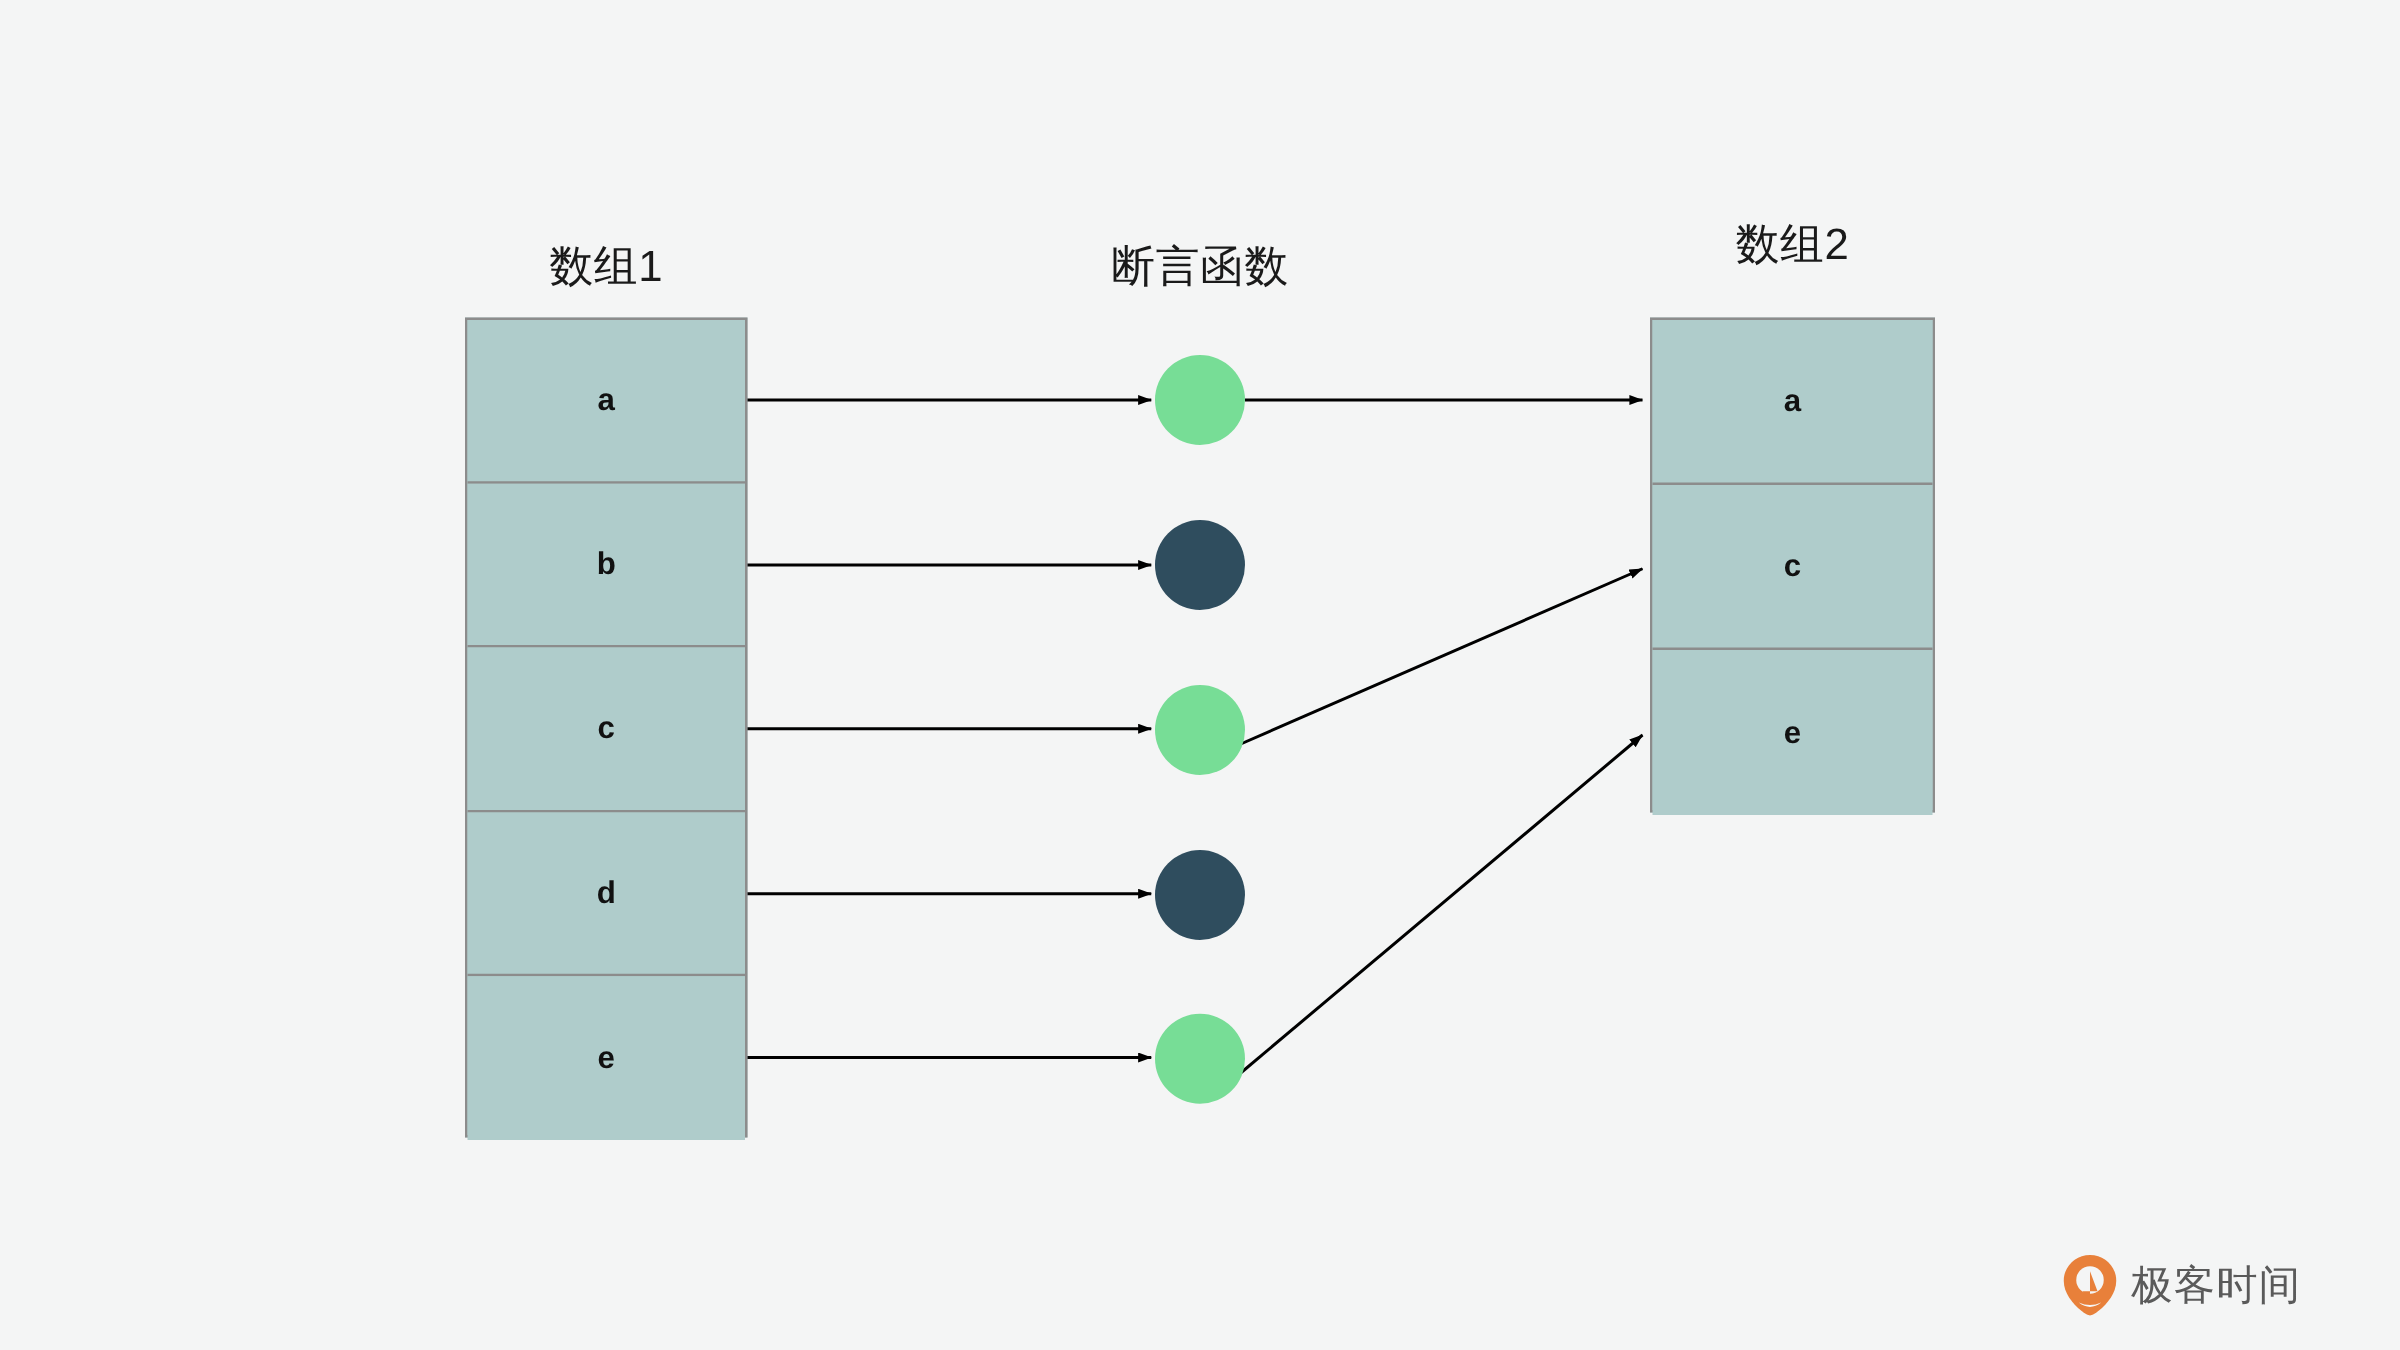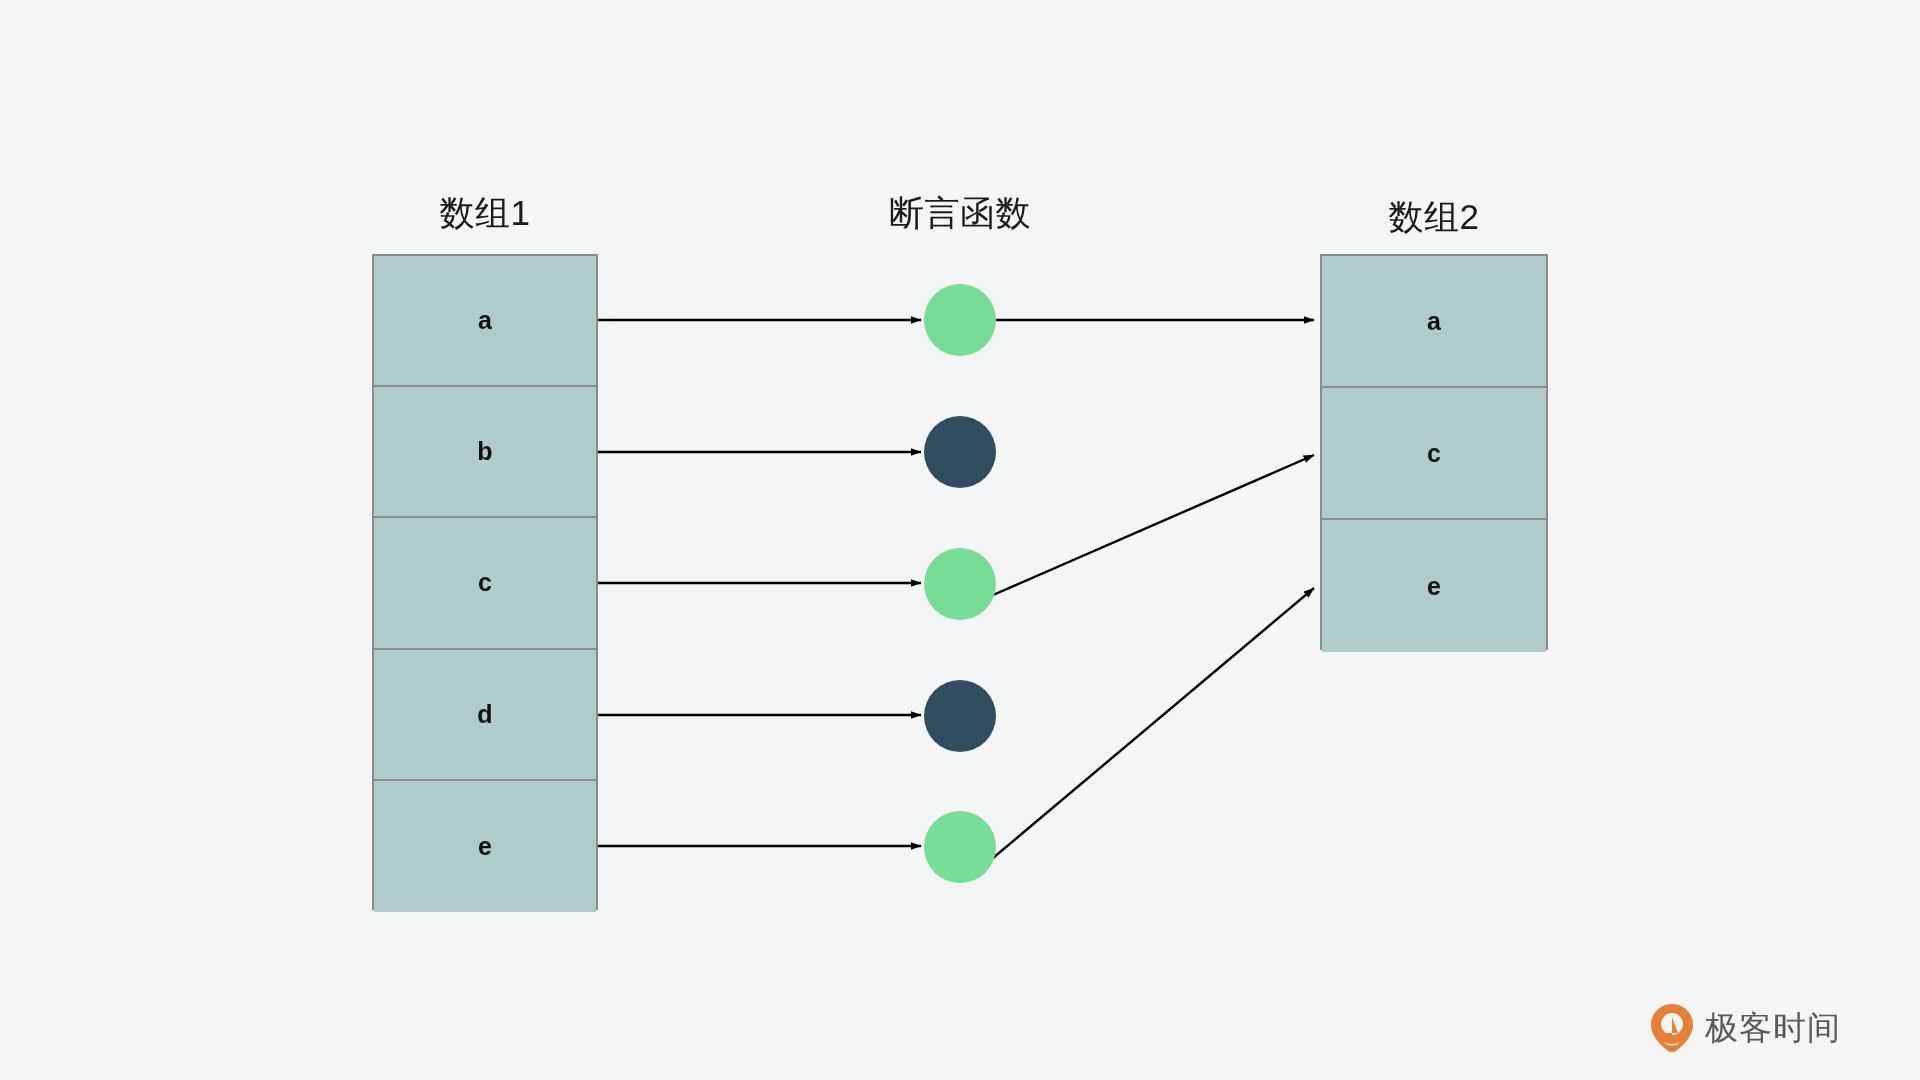--- a/index.html
+++ b/index.html
@@ -25,21 +25,21 @@
     font-size: 35px;
     font-weight: 400;
     color: #1a1a1a;
     text-align: center;
     white-space: nowrap;
     transform: translateX(-50%);
     letter-spacing: 0.5px;
   }
   #title-left  { left: 485px;  top: 190px; }
   #title-mid   { left: 960px;  top: 190px; text-align: right; }
-  #title-right { left: 1434px; top: 194px; }
+  #title-right { left: 1434px; top: 172px; }
 
   .array-table {
     position: absolute;
     border: 2px solid #8c8c8c;
     box-sizing: border-box;
     background: #AFCCCB;
   }
   #array1 { left: 372px; top: 254px; width: 226px; height: 656px; }
   #array2 { left: 1320px; top: 254px; width: 228px; height: 396px; }
 

